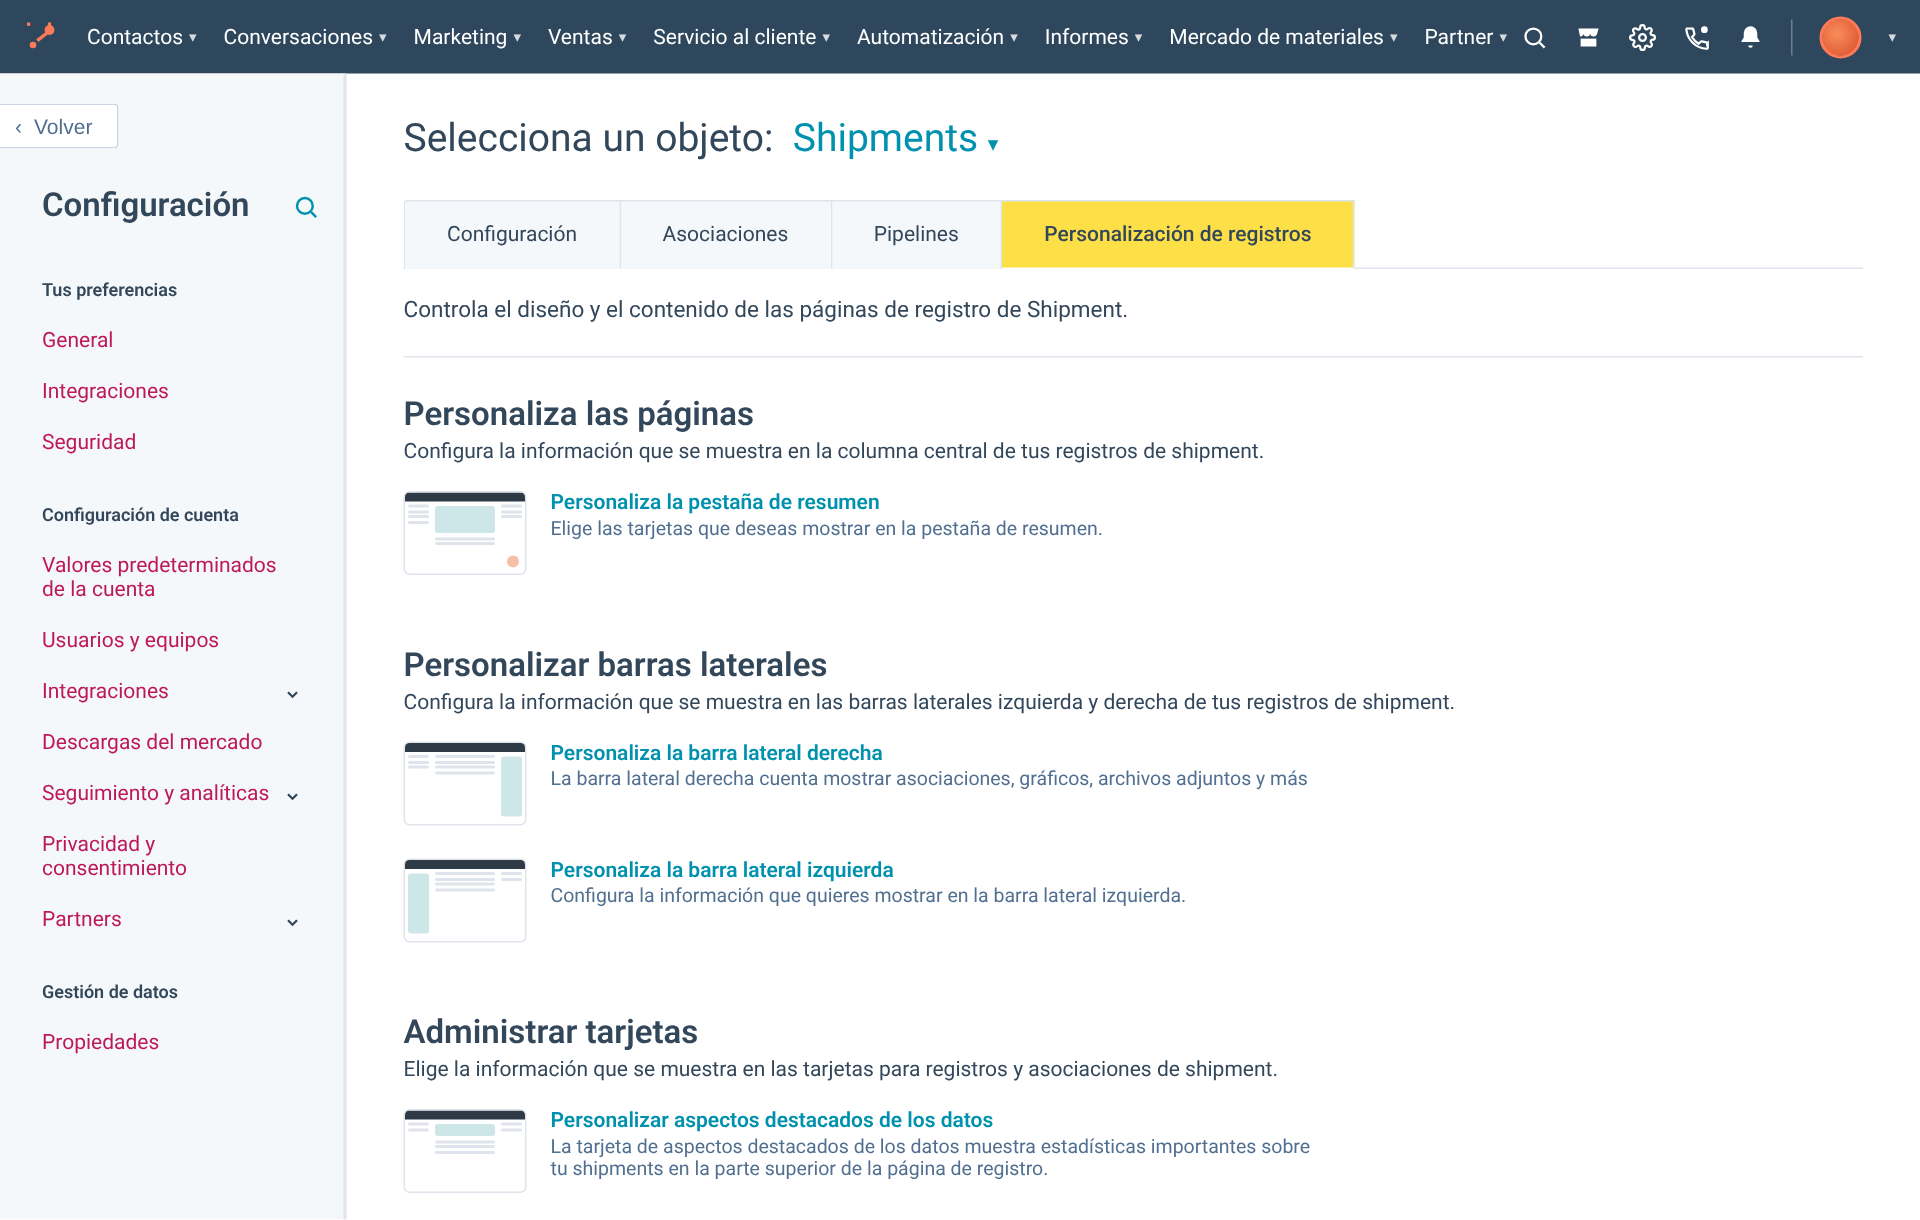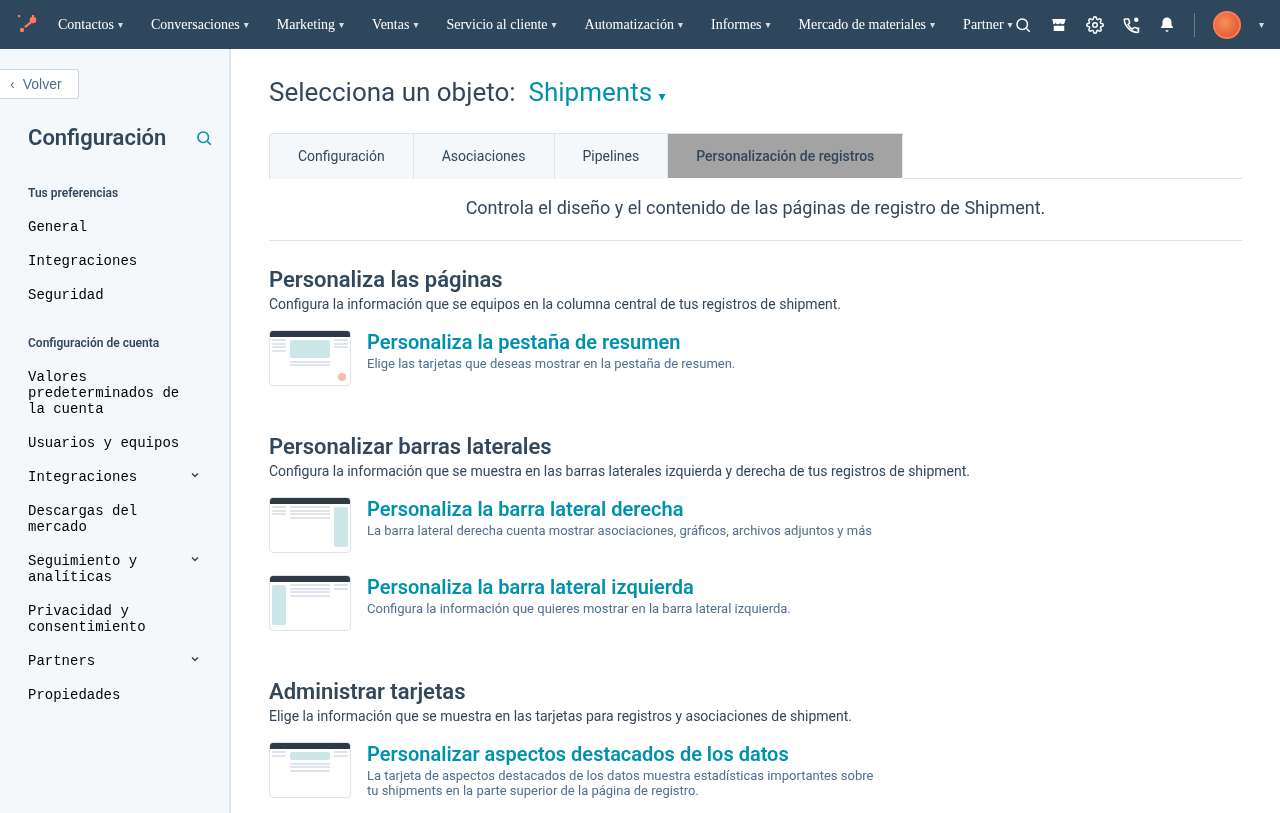--- a/index.html
+++ b/index.html
@@ -1,65 +1,65 @@
 <!DOCTYPE html>
 <html><head>
 <meta charset="utf-8">
 <style>
   * { box-sizing: border-box; margin: 0; padding: 0; }
   body { font-family: -apple-system, BlinkMacSystemFont, "Segoe UI", Roboto, "Helvetica Neue", Arial, sans-serif; font-size: 14px; color: #33475b; background: #fff; }
   
   .topnav { height: 49px; background: #2e475d; display: flex; align-items: center; padding: 0 16px; color: #fff; }
   .topnav .logo { width: 24px; height: 24px; margin-right: 18px; }
-  .topnav ul { list-style: none; display: flex; gap: 28px; font-family: Liberation Serif, serif; }
+  .topnav ul { list-style: none; display: flex; gap: 18px; }
   .topnav li { font-size: 14px; display: flex; align-items: center; gap: 4px; cursor: pointer; }
   .topnav .spacer { flex: 1; }
   .topnav .right-icons { display: flex; align-items: center; gap: 18px; }
   .topnav .divider { width: 1px; height: 24px; background: rgba(255,255,255,0.3); }
   .topnav .avatar { width: 28px; height: 28px; border-radius: 50%; background: radial-gradient(circle at 40% 40%, #f98e5a, #d94c2a); border: 2px solid #ff7a59; }
   .chevron-down-sm { font-size: 10px; opacity: .8; }
   
   .layout { display: flex; height: calc(100vh - 49px); }
   .sidebar { width: 230px; background: #f5f8fa; border-right: 1px solid #dfe3eb; overflow-y: auto; padding: 20px 0 40px; }
   .sidebar .back-btn { display: inline-flex; align-items: center; gap: 8px; padding: 6px 16px 6px 10px; margin-left: 0; border: 1px solid #cbd6e2; border-left: none; border-radius: 0 3px 3px 0; background: #fff; color: #506e91; font-size: 14px; cursor: pointer; }
   .sidebar h1 { font-size: 22px; font-weight: 600; color: #33475b; padding: 26px 16px 12px 28px; display: flex; align-items: center; justify-content: space-between; }
   .sidebar .search-icon { color: #0091ae; }
   .sidebar .section-title { font-size: 12px; font-weight: 600; color: #33475b; padding: 24px 28px 10px; }
-  .sidebar .item { padding: 9px 28px; font-size: 14px; color: #000000; cursor: pointer; display: flex; justify-content: space-between; align-items: flex-start; font-family: Liberation Mono, monospace; }
+  .sidebar .item { padding: 9px 28px; font-size: 14px; color: #be185d; cursor: pointer; display: flex; justify-content: space-between; align-items: flex-end; }
   .sidebar .item .chev { color: #33475b; }
   
   .main { flex: 1; overflow-y: auto; padding: 28px 38px 44px; border-left: 1px solid #dfe3eb; }
   .main::-webkit-scrollbar, .sidebar::-webkit-scrollbar { width: 8px; }
   .main h2.selector { font-size: 26px; font-weight: 400; color: #33475b; margin-bottom: 26px; }
   .main h2.selector .obj { color: #0091ae; }
   .main h2.selector .caret { font-size: 14px; color: #0091ae; }
   
   .tabs { display: flex; border-bottom: 1px solid #dfe3eb; }
   .tabs .tab { padding: 14px 28px; border: 1px solid #dfe3eb; border-bottom: none; background: #f5f8fa; color: #33475b; cursor: pointer; font-size: 14px; margin-bottom: -1px; }
   .tabs .tab + .tab { border-left: none; }
-  .tabs .tab.active { background: #a3a3a3; border-bottom: 1px solid #fff; font-weight: 500; }
+  .tabs .tab.active { background: #fde047; border-bottom: 1px solid #fff; font-weight: 500; }
   .tabs .tab:first-child { border-top-left-radius: 3px; }
   
-  .intro { padding: 18px 0 22px; border-bottom: 1px solid #dfe3eb; font-size: 18px; text-align: center; }
+  .intro { padding: 18px 0 22px; border-bottom: 1px solid #dfe3eb; font-size: 15px; }
   
   .section { padding-top: 26px; }
   .section h3 { font-size: 22px; font-weight: 600; color: #33475b; margin-bottom: 4px; }
   .section .sub { font-size: 14px; color: #33475b; margin-bottom: 18px; }
   
   .card-row { display: flex; gap: 16px; align-items: flex-start; margin-bottom: 22px; }
   .thumb { width: 82px; height: 56px; background: #fff; border: 1px solid #dfe3eb; border-radius: 4px; overflow: hidden; flex-shrink: 0; position: relative; }
   .thumb .tbar { height: 6px; background: #2e3a46; }
   .thumb .trow { display: flex; height: calc(100% - 6px); }
   .thumb .tcol { flex: 1; padding: 2px; display: flex; flex-direction: column; gap: 1.5px; }
   .thumb .tcol.narrow { flex: 0 0 18px; }
   .thumb .line { height: 2px; background: #dfe3eb; border-radius: 1px; }
   .thumb .block { background: #cde6e7; height: 18px; border-radius: 2px; margin: 1px 0; }
   .thumb .dot { width: 8px; height: 8px; border-radius: 50%; background: #f5c0a8; position: absolute; bottom: 4px; right: 4px; }
   
-  .card-text a { color: #0091ae; font-weight: 600; font-size: 20px; text-decoration: none; }
+  .card-text a { color: #0091ae; font-weight: 600; font-size: 14px; text-decoration: none; }
   .card-text p { font-size: 13px; color: #516f90; margin-top: 2px; max-width: 520px; }
   
   svg { display: block; }
 </style>
 </head>
 <body>
 
 <div class="topnav">
   <span class="logo">
     <svg viewBox="0 0 24 24" fill="#ff7a59">
@@ -202,20 +202,21 @@
           <span>Privacidad y consentimiento</span>
         </div>
         <div class="item">
           <span>Partners</span>
           <span class="chev">
             <svg width="12" height="12" viewBox="0 0 24 24" fill="none" stroke="#33475b" stroke-width="3">
               <polyline points="6 9 12 15 18 9"></polyline>
             </svg>
           </span>
         </div>
+        <div class="section-title">Gestión de datos</div>
         <div class="item">
           <span>Propiedades</span>
         </div>
       </div>
   </div>
 
   <div class="main">
     <h2 class="selector">
       <span>Selecciona un objeto:</span>&nbsp;
       <span class="obj">Shipments</span>
@@ -227,21 +228,21 @@
         <div class="tab">Asociaciones</div>
         <div class="tab">Pipelines</div>
         <div class="tab active">Personalización de registros</div>
       </div>
 
     <div class="intro">Controla el diseño y el contenido de las páginas de registro de Shipment.</div>
 
     <div id="sections">
         <div class="section">
           <h3>Personaliza las páginas</h3>
-          <p class="sub">Configura la información que se equipos en la columna central de tus registros de shipment.</p>
+          <p class="sub">Configura la información que se muestra en la columna central de tus registros de shipment.</p>
           <div class="card-row">
             <div class="thumb">
               <div class="tbar"></div>
               <div class="trow">
                 <div class="tcol narrow">
                   <div class="line"></div>
                   <div class="line"></div>
                   <div class="line"></div>
                   <div class="line"></div>
                 </div>

